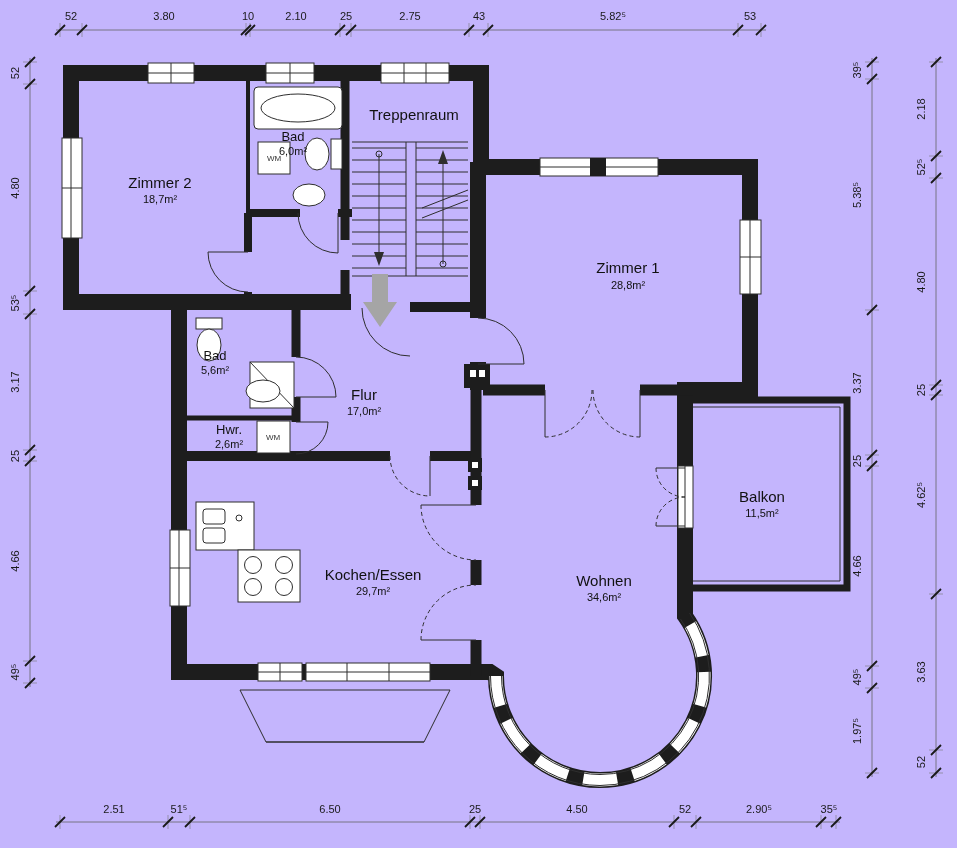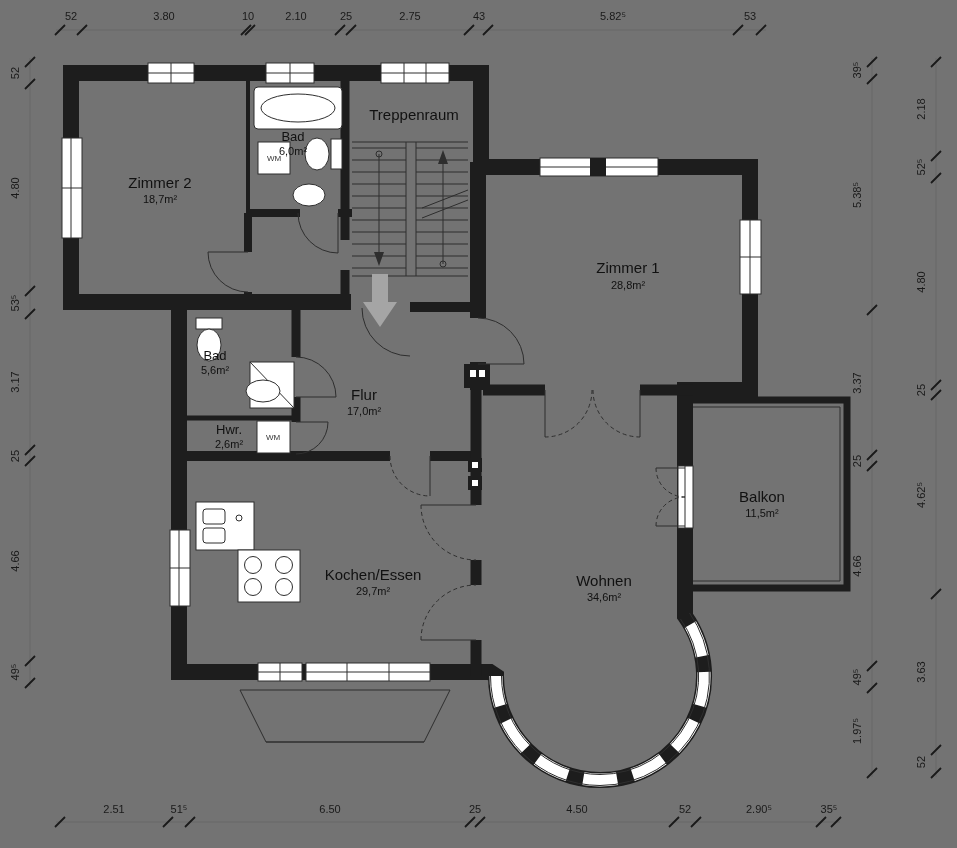--- a/index.html
+++ b/index.html
@@ -1,16 +1,16 @@
 <!DOCTYPE html>
 <html><head>
 <meta charset="utf-8">
 <style>
   html,body{margin:0;padding:0;background:#ffffff;}
-  #stage{position:relative;width:957px;height:848px;background:#737373;overflow:hidden;
+  #stage{position:relative;width:957px;height:848px;background:#c4b5fd;overflow:hidden;
          font-family:"Liberation Sans","DejaVu Sans",sans-serif;}
   svg{position:absolute;left:0;top:0;}
   .wall{stroke:#1d1d1d;fill:none;}
   .thin{stroke:#2e2e2e;stroke-width:1;fill:none;}
   .fix{stroke:#2e2e2e;stroke-width:1;fill:#ffffff;}
   .win{fill:#ffffff;stroke:#2e2e2e;stroke-width:1;}
   .dash{stroke-dasharray:4 3;}
   .dimline{stroke:#666;stroke-width:.8;fill:none;}
   .tick{stroke:#1a1a1a;stroke-width:1.8;}
   .guide{stroke:#777;stroke-width:.6;}

